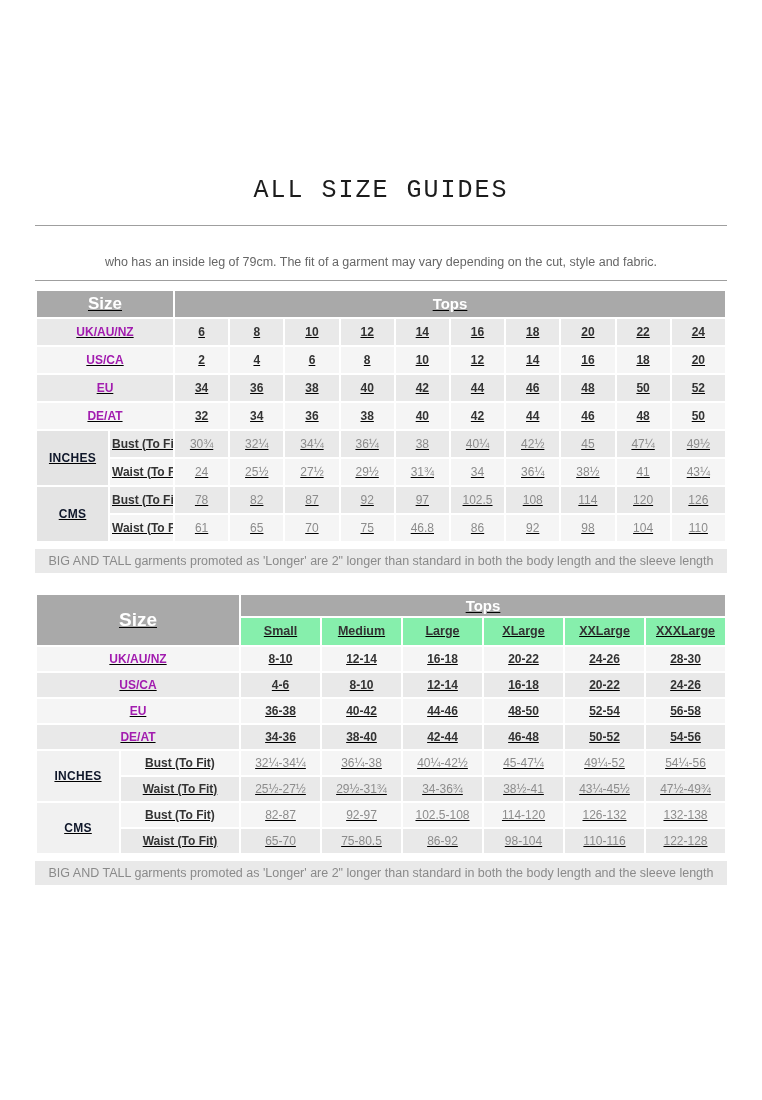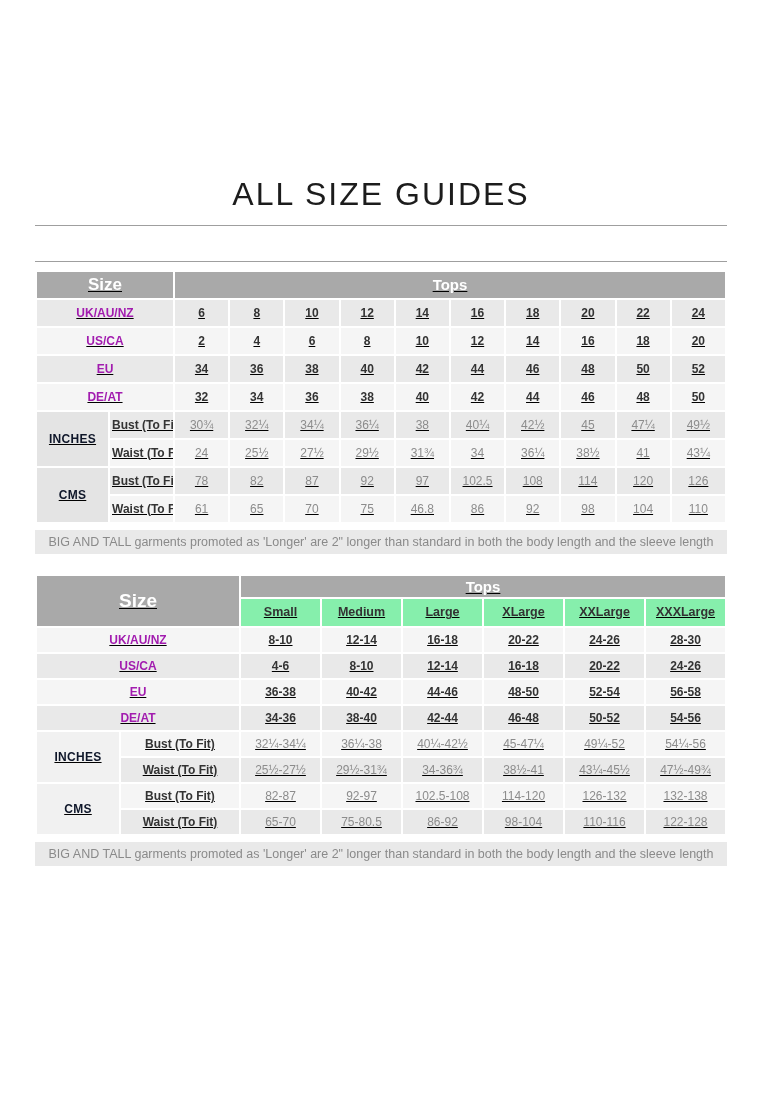--- a/index.html
+++ b/index.html
@@ -10,27 +10,27 @@
     width: 762px;
     height: 1100px;
     font-family: "Liberation Sans", sans-serif;
   }
   .page {
     width: 692px;
     margin: 0 auto;
     padding-top: 176px;
   }
   h1.page-title {
-    font-family: Liberation Sans, sans-serif;
+    font-family: Liberation Mono, monospace;
     font-weight: 400;
-    font-size: 32px;
+    font-size: 25px;
     letter-spacing: 2px;
     text-align: center;
     color: #1c1c1c;
-    margin: 0 0 12px 0;
+    margin: 0 0 20px 0;
   }
   hr.rule {
     border: none;
     border-top: 1px solid #9f9f9f;
     margin: 0;
   }
   p.intro {
     text-align: center;
     font-size: 12.5px;
     color: #666666;
@@ -107,20 +107,21 @@
 <body>
 
 <div class="page">
 
   <h1 class="page-title">ALL SIZE GUIDES</h1>
 
   <hr class="rule">
 
   <p class="intro">
     <br>
+    <span>who has an inside leg of 79cm. The fit of a garment may vary depending on the cut, style and fabric.</span>
   </p>
 
   <hr class="rule">
 
   <table class="size-table t1" id="table1">
       <colgroup>
         <col style="width: 71px;">
         <col style="width: 63px;">
         <col>
         <col>

